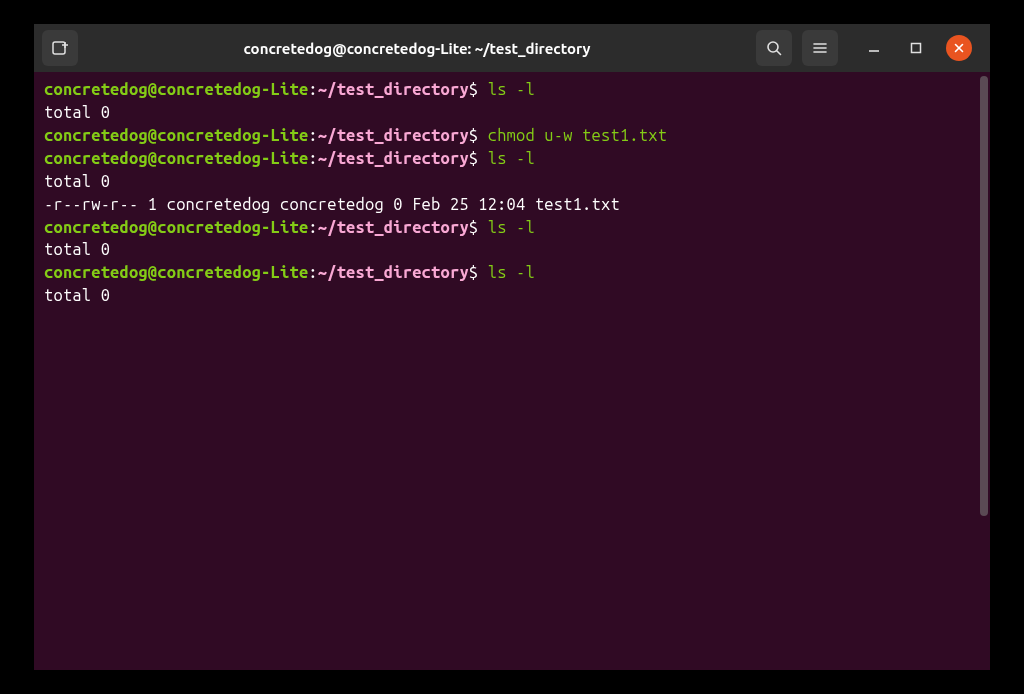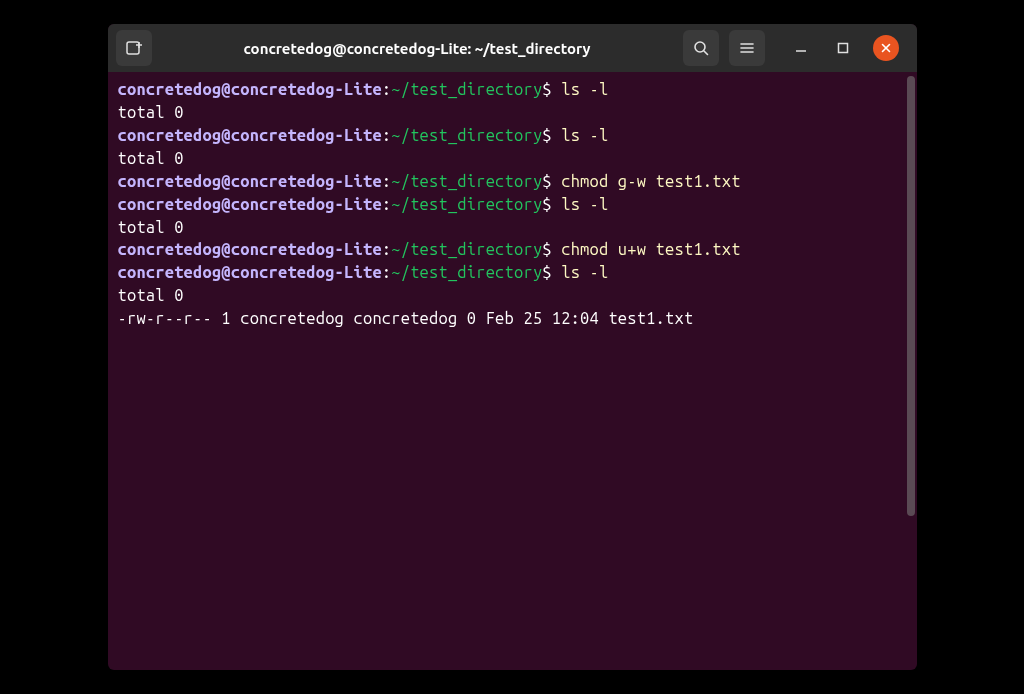--- a/index.html
+++ b/index.html
@@ -10,24 +10,24 @@
     body {
       background: #000;
       width: 1024px;
       height: 694px;
       display: flex;
       align-items: center;
       justify-content: center;
       font-family: 'Ubuntu Mono', 'DejaVu Sans Mono', 'Liberation Mono', monospace;
     }
     .window {
-      width: 809px;
+      width: 956px;
       height: 646px;
       background: #300a24;
-      border-radius: 6px;
+      border-radius: 0;
       overflow: hidden;
       box-shadow: 0 8px 32px rgba(0,0,0,0.5);
       display: flex;
       flex-direction: column;
     }
     .titlebar {
       height: 48px;
       background: #2c2c2c;
       display: flex;
       align-items: center;
@@ -100,32 +100,32 @@
       width: 8px;
       height: 440px;
       background: #5a4a54;
       border-radius: 4px;
     }
     .line {
       white-space: pre;
       font-family: 'Ubuntu Mono', 'DejaVu Sans Mono', monospace;
     }
     .user-host {
-      color: #c4b5fd;
+      color: #84cc16;
       font-weight: bold;
     }
     .path {
-      color: #22c55e;
-      font-weight: normal;
+      color: #f9a8d4;
+      font-weight: bold;
     }
     .dollar {
       color: #ffffff;
     }
     .cmd {
-      color: #fef9c3;
+      color: #84cc16;
     }
     .output {
       color: #ffffff;
     }
     svg {
       display: block;
     }
   </style>
 </head>
 <body>
@@ -173,25 +173,24 @@
             <line x1="8.5" y1="1.5" x2="1.5" y2="8.5" stroke="#fff" stroke-width="1.6" stroke-linecap="round"></line>
           </svg>
         </div>
       </div>
     </div>
   </div>
   <div class="terminal-body">
     <div id="lines-container">
         <div class="line"><span class="user-host">concretedog@concretedog-Lite</span><span class="output">:</span><span class="path">~/test_directory</span><span class="dollar">$</span><span class="cmd"> ls -l</span></div>
         <div class="line"><span class="output">total 0</span></div>
+        <div class="line"><span class="user-host">concretedog@concretedog-Lite</span><span class="output">:</span><span class="path">~/test_directory</span><span class="dollar">$</span><span class="cmd"> chmod u-w test1.txt</span></div>
         <div class="line"><span class="user-host">concretedog@concretedog-Lite</span><span class="output">:</span><span class="path">~/test_directory</span><span class="dollar">$</span><span class="cmd"> ls -l</span></div>
         <div class="line"><span class="output">total 0</span></div>
-        <div class="line"><span class="user-host">concretedog@concretedog-Lite</span><span class="output">:</span><span class="path">~/test_directory</span><span class="dollar">$</span><span class="cmd"> chmod g-w test1.txt</span></div>
+        <div class="line"><span class="output">-r--rw-r-- 1 concretedog concretedog 0 Feb 25 12:04 test1.txt</span></div>
         <div class="line"><span class="user-host">concretedog@concretedog-Lite</span><span class="output">:</span><span class="path">~/test_directory</span><span class="dollar">$</span><span class="cmd"> ls -l</span></div>
         <div class="line"><span class="output">total 0</span></div>
-        <div class="line"><span class="user-host">concretedog@concretedog-Lite</span><span class="output">:</span><span class="path">~/test_directory</span><span class="dollar">$</span><span class="cmd"> chmod u+w test1.txt</span></div>
         <div class="line"><span class="user-host">concretedog@concretedog-Lite</span><span class="output">:</span><span class="path">~/test_directory</span><span class="dollar">$</span><span class="cmd"> ls -l</span></div>
         <div class="line"><span class="output">total 0</span></div>
-        <div class="line"><span class="output">-rw-r--r-- 1 concretedog concretedog 0 Feb 25 12:04 test1.txt</span></div>
       </div>
     <div class="scrollbar"></div>
   </div>
 </div>
 
 </body></html>

